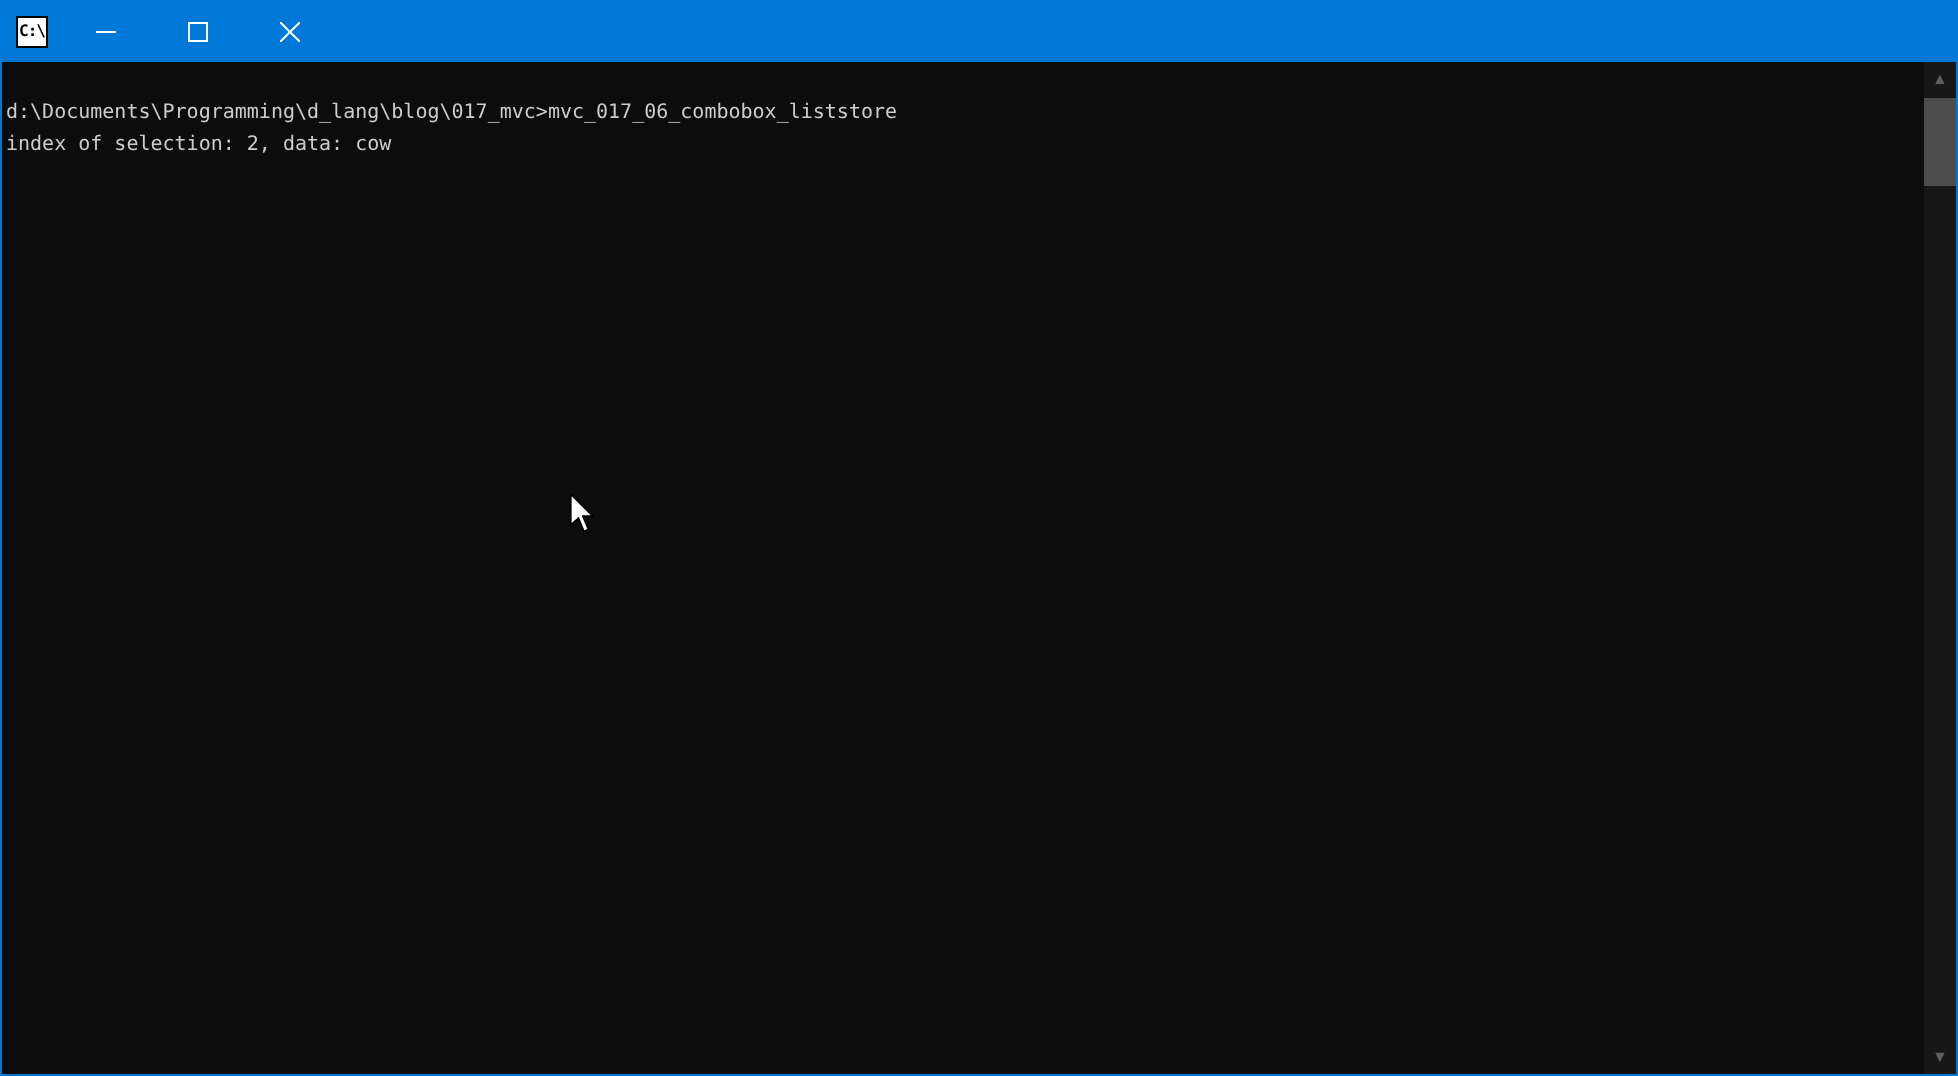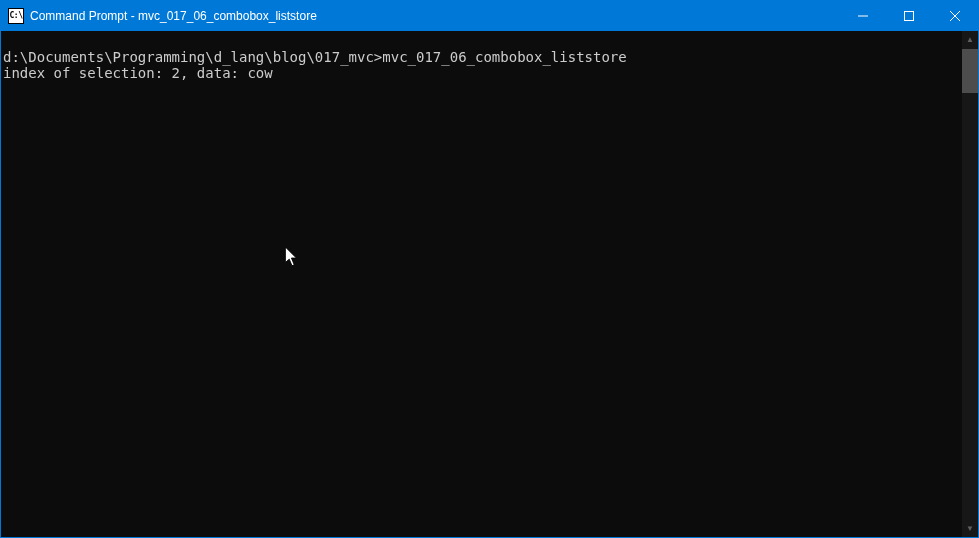--- a/index.html
+++ b/index.html
@@ -79,21 +79,21 @@
     flex: 1;
     background: #0c0c0c;
     position: relative;
     display: flex;
   }
   .terminal {
     flex: 1;
     background: #0c0c0c;
     color: #cccccc;
     font-family: Consolas, "Lucida Console", monospace;
-    font-size: 14px;
+    font-size: 10px;
     line-height: 16px;
     padding: 0px 0 0 2px;
     white-space: pre;
     overflow: hidden;
     margin-top: 18px;
   }
   .scrollbar {
     width: 16px;
     background: #171717;
     position: relative;
@@ -129,21 +129,20 @@
 </style>
 </head>
 <body>
 
 <div class="window">
 
   <div class="titlebar">
     <div class="titlebar-icon">
       <span class="titlebar-icon-inner">C:\</span>
     </div>
-    <div class="titlebar-title">Command Prompt - mvc_017_06_combobox_liststore</div>
     <div class="window-controls">
       <div class="window-control">
         <svg viewBox="0 0 10 10">
             <line x1="0" y1="5" x2="10" y2="5"></line>
           </svg>
       </div>
       <div class="window-control">
         <svg viewBox="0 0 10 10">
             <rect x="0.5" y="0.5" width="9" height="9"></rect>
           </svg>

